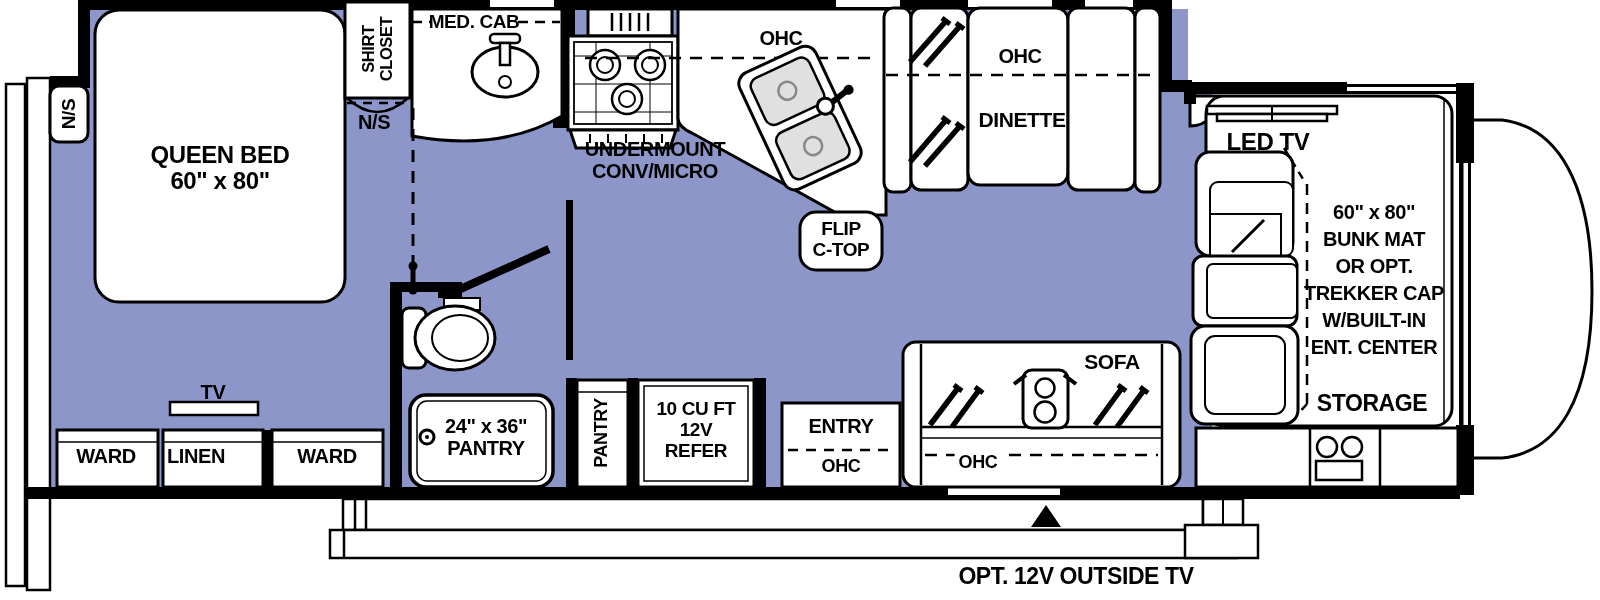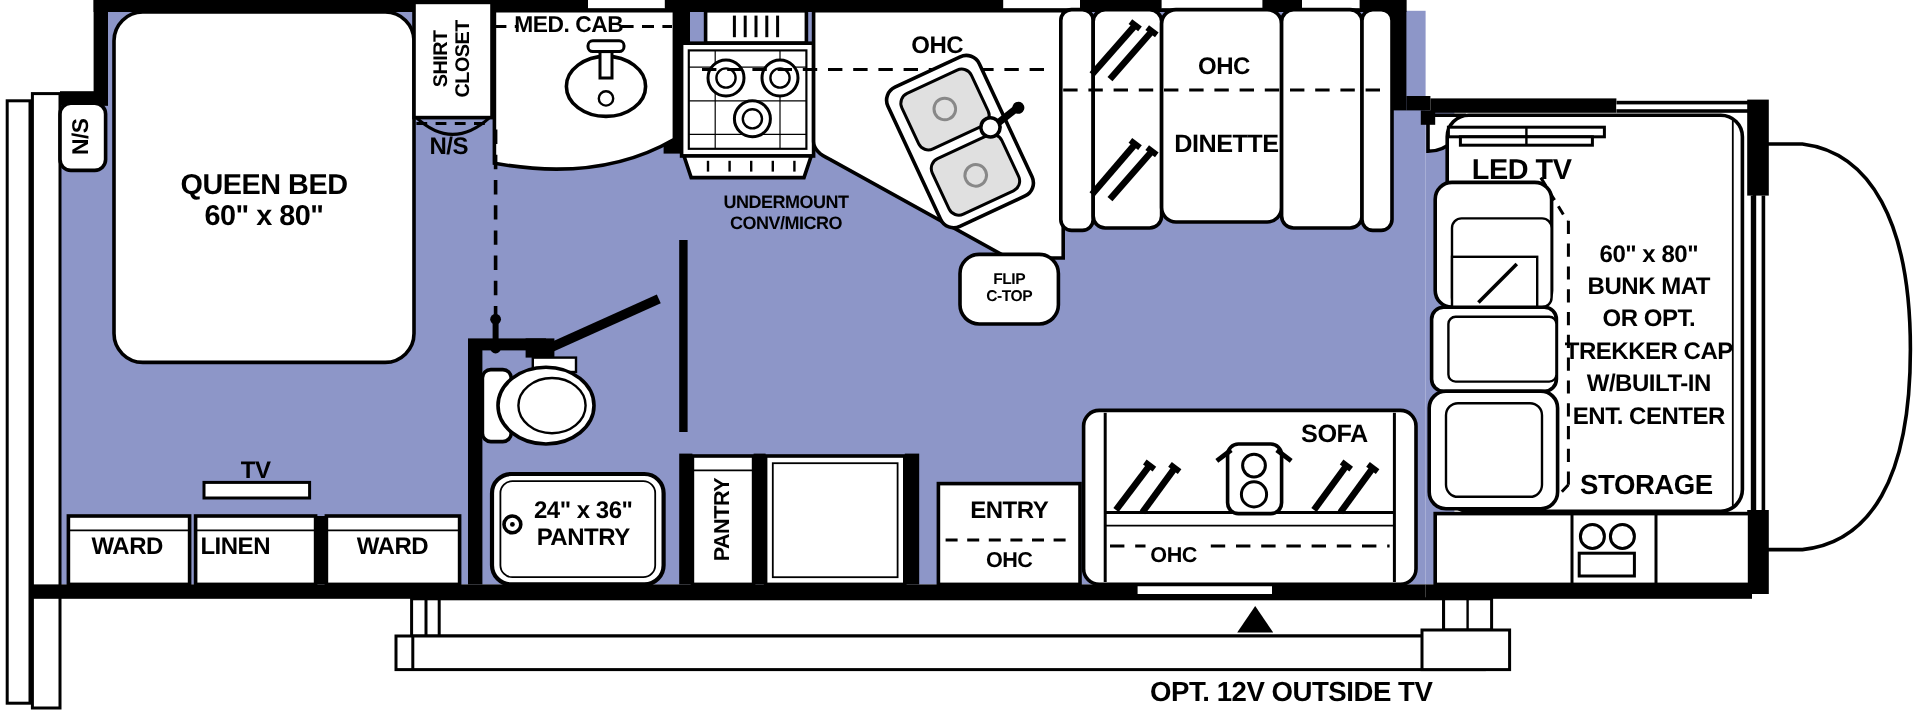--- a/index.html
+++ b/index.html
@@ -312,28 +312,28 @@
 
   <div class="lbl rot" style="left:377px;top:49px;font-size:16.5px">
     <div>SHIRT</div>
     <div>CLOSET</div>
   </div>
 
   <div class="lbl" style="left:374px;top:122px;font-size:20px">N/S</div>
 
   <div class="lbl" style="left:474px;top:22px;font-size:19px">MED. CAB</div>
 
-  <div class="lbl" style="left:655px;top:178px;font-size:15px">
+  <div class="lbl" style="left:655px;top:160px;font-size:20px">
     <div>UNDERMOUNT</div>
     <div>CONV/MICRO</div>
   </div>
 
   <div class="lbl" style="left:781px;top:38px;font-size:20px">OHC</div>
 
-  <div class="lbl" style="left:841px;top:240px;font-size:13px">
+  <div class="lbl" style="left:841px;top:240px;font-size:19px">
     <div>FLIP</div>
     <div>C-TOP</div>
   </div>
 
   <div class="lbl" style="left:1020px;top:56px;font-size:20px">OHC</div>
   <div class="lbl" style="left:1022px;top:120px;font-size:21px">DINETTE</div>
 
   <div class="lbl" style="left:1268px;top:142px;font-size:24px">LED TV</div>
 
   <div class="lbl" style="left:1374px;top:280px;font-size:20px;line-height:1.35">
@@ -352,20 +352,25 @@
   <div class="lbl" style="left:196px;top:456px;font-size:20px">LINEN</div>
   <div class="lbl" style="left:327px;top:456px;font-size:20px">WARD</div>
 
   <div class="lbl" style="left:486px;top:437px;font-size:20px">
     <div>24" x 36"</div>
     <div>PANTRY</div>
   </div>
 
   <div class="lbl rot" style="left:602px;top:433px;font-size:18px">PANTRY</div>
 
+  <div class="lbl" style="left:696px;top:430px;font-size:19px">
+    <div>10 CU FT</div>
+    <div>12V</div>
+    <div>REFER</div>
+  </div>
 
   <div class="lbl" style="left:841px;top:426px;font-size:20px">ENTRY</div>
   <div class="lbl" style="left:841px;top:467px;font-size:18px">OHC</div>
 
   <div class="lbl" style="left:1112px;top:362px;font-size:21px">SOFA</div>
   <div class="lbl onwhite" style="left:978px;top:463px;font-size:18px">OHC</div>
 
   <div class="lbl" style="left:1076px;top:577px;font-size:23px">OPT. 12V OUTSIDE TV</div>
 
 </div>

